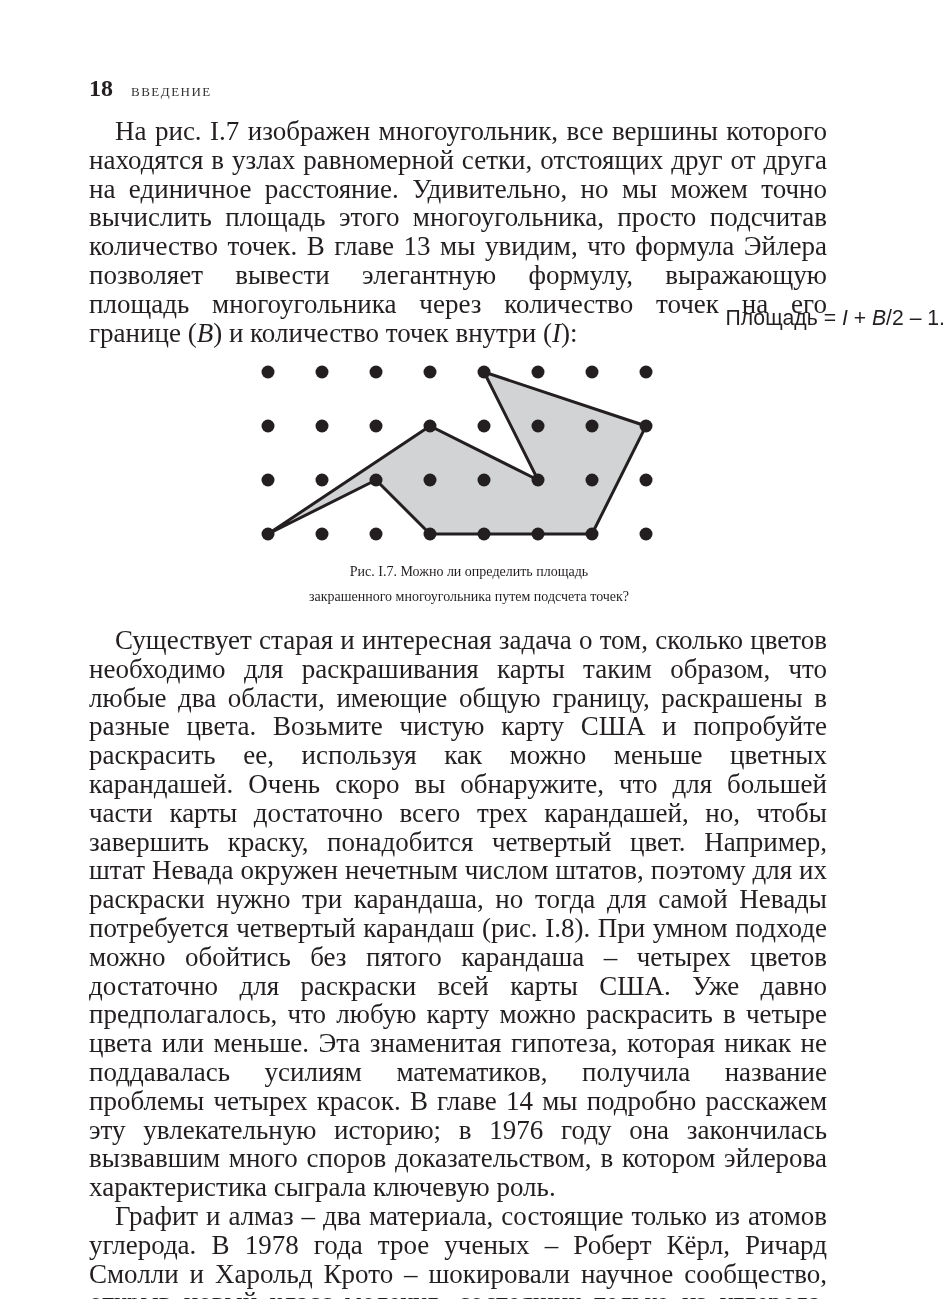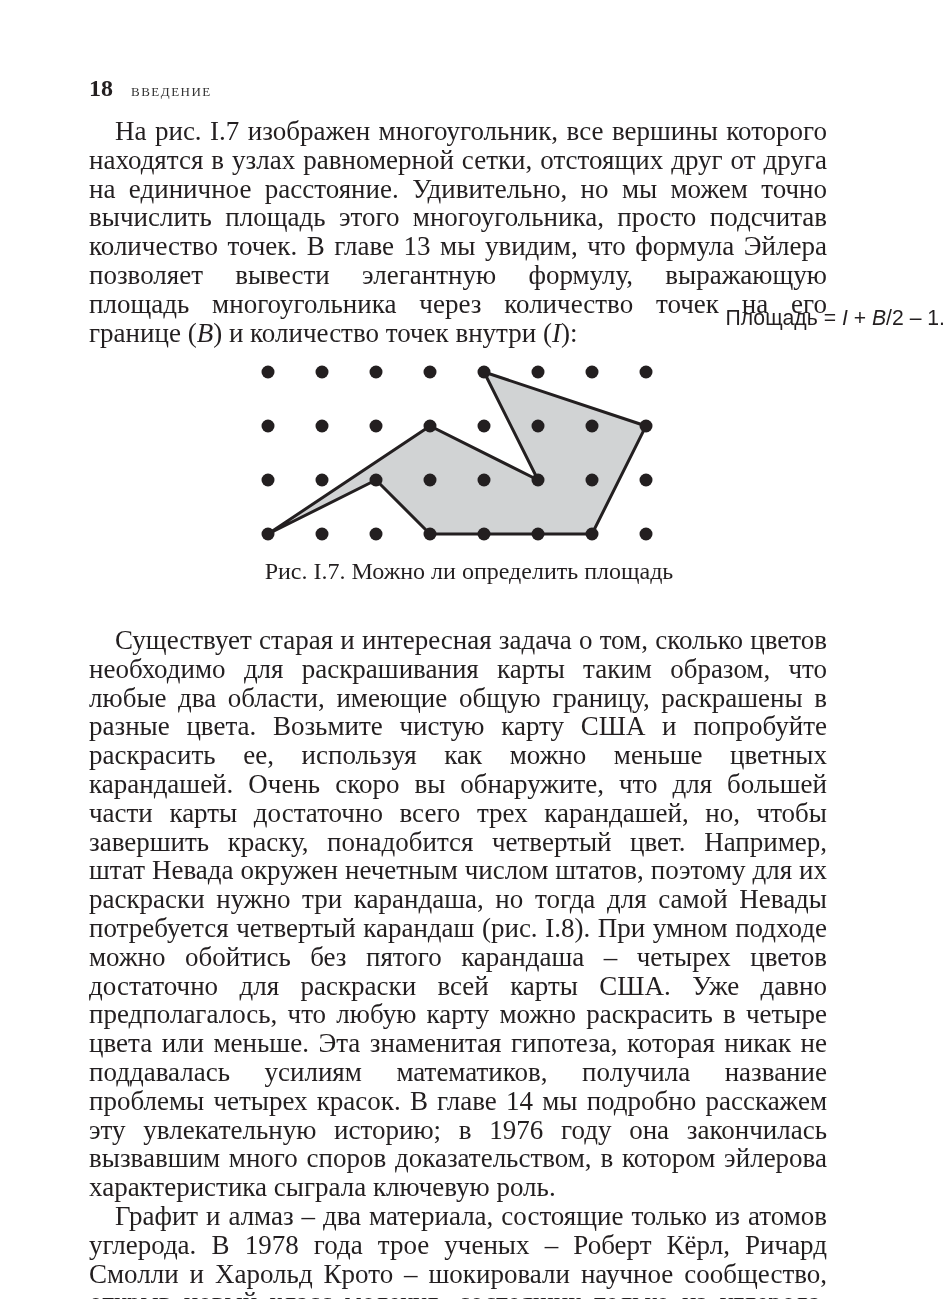--- a/index.html
+++ b/index.html
@@ -5,21 +5,21 @@
   html, body { margin:0; padding:0; background:#ffffff; }
   body { width:945px; height:1299px; position:relative; overflow:hidden; color:#231f20; }
   .header { position:absolute; left:89px; top:75px; font-family:"Liberation Serif", serif; }
   .page-num { font-weight:bold; font-size:24px; }
   .running { font-size:13px; letter-spacing:1.5px; margin-left:14px; color:#333; }
   .text { position:absolute; left:89px; width:738px; font-family:"Liberation Serif", serif; font-size:27px; line-height:28.8px; text-align:justify; }
   .text p { margin:0; text-indent:26px; }
   #block1 { top:117px; }
   .formula { position:absolute; left:0; width:945px; top:306px; text-align:right; font-family:Liberation Sans, sans-serif; font-size:21.2px; }
   .figure { position:absolute; left:240px; top:350px; width:440px; height:210px; }
-  .caption { position:absolute; left:89px; width:760px; top:559px; text-align:center; font-family:"Liberation Serif", serif; font-size:24px; line-height:25px; }
+  .caption { position:absolute; left:89px; width:760px; top:559px; text-align:center; font-family:"Liberation Serif", serif; font-size:14px; line-height:25px; }
   #block2 { top:626px; }
   i { font-style:italic; }
 </style>
 </head>
 <body>
 
 <div class="header">
   <span class="page-num">18</span>
   <span class="running">ВВЕДЕНИЕ</span>
 </div>
@@ -63,18 +63,19 @@
       <circle cx="190" cy="184" r="6.5" fill="#231f20"></circle>
       <circle cx="244" cy="184" r="6.5" fill="#231f20"></circle>
       <circle cx="298" cy="184" r="6.5" fill="#231f20"></circle>
       <circle cx="352" cy="184" r="6.5" fill="#231f20"></circle>
       <circle cx="406" cy="184" r="6.5" fill="#231f20"></circle>
     </g>
 </svg>
 
 <div class="caption">
   <div>Рис. I.7. Можно ли определить площадь</div>
+  <div>закрашенного многоугольника путем подсчета точек?</div>
 </div>
 
 <div class="text" id="block2">
   <p>Существует старая и интересная задача о том, сколько цветов необходимо для раскрашивания карты таким образом, что любые два области, имеющие общую границу, раскрашены в разные цвета. Возьмите чистую карту США и попробуйте раскрасить ее, используя как можно меньше цветных карандашей. Очень скоро вы обнаружите, что для большей части карты достаточно всего трех карандашей, но, чтобы завершить краску, понадобится четвертый цвет. Например, штат Невада окружен нечетным числом штатов, поэтому для их раскраски нужно три карандаша, но тогда для самой Невады потребуется четвертый карандаш (рис. I.8). При умном подходе можно обойтись без пятого карандаша – четырех цветов достаточно для раскраски всей карты США. Уже давно предполагалось, что любую карту можно раскрасить в четыре цвета или меньше. Эта знаменитая гипотеза, которая никак не поддавалась усилиям математиков, получила название проблемы четырех красок. В главе 14 мы подробно расскажем эту увлекательную историю; в 1976 году она закончилась вызвавшим много споров доказательством, в котором эйлерова характеристика сыграла ключевую роль.</p>
   <p><span>Графит и алмаз – два материала, состоящие только из атомов углерода. В 1978 года трое ученых – Роберт Кёрл, Ричард Смолли и Харольд Крото – шокировали научное сообщество, открыв новый класс молекул, состоящих только из углерода. Они назвали их </span><i>раскрасить</i><span> в атомов архитектора Бак-</span></p>
 </div>
 
 </body></html>

